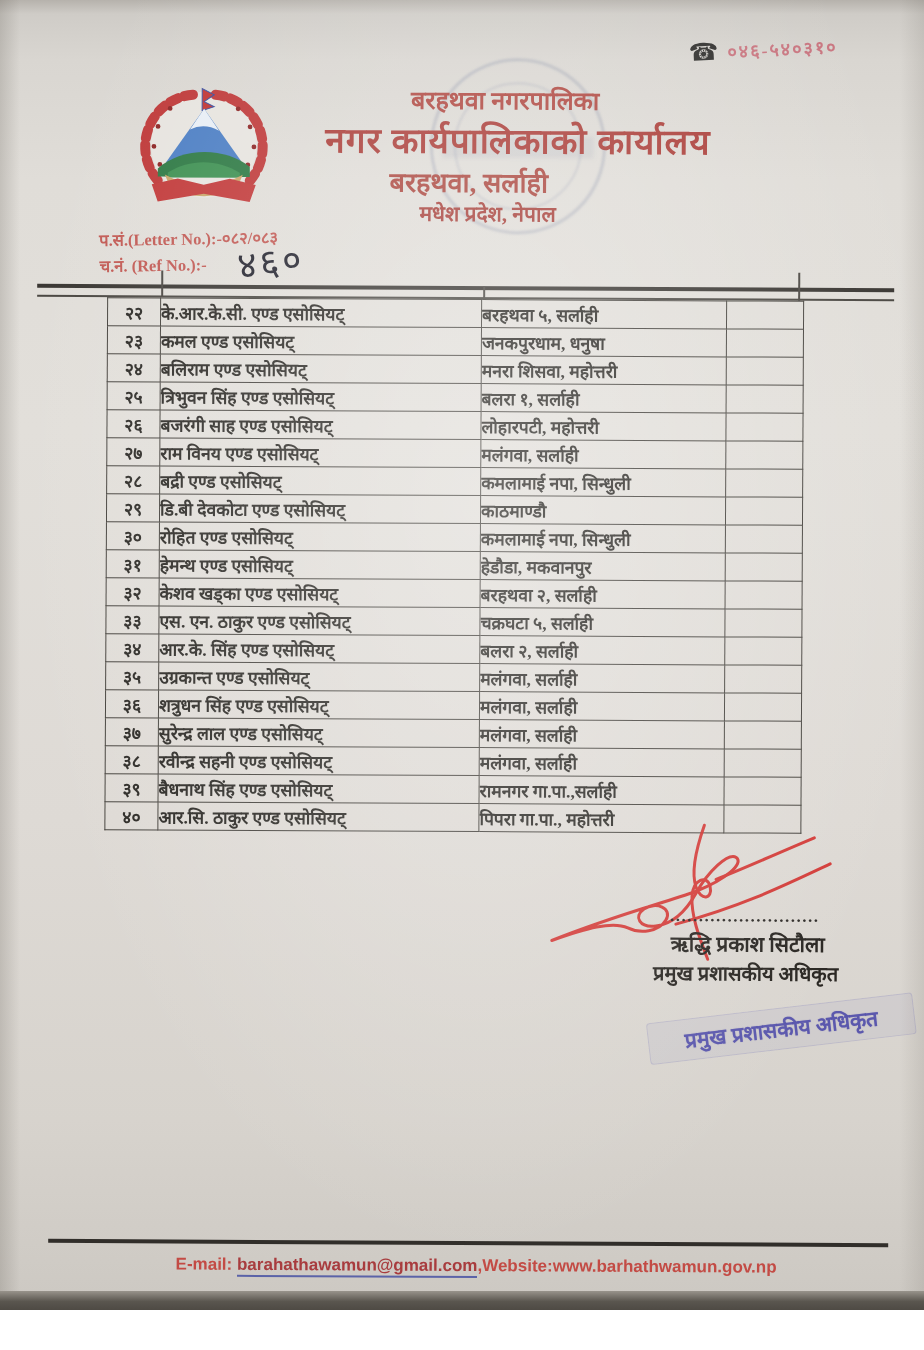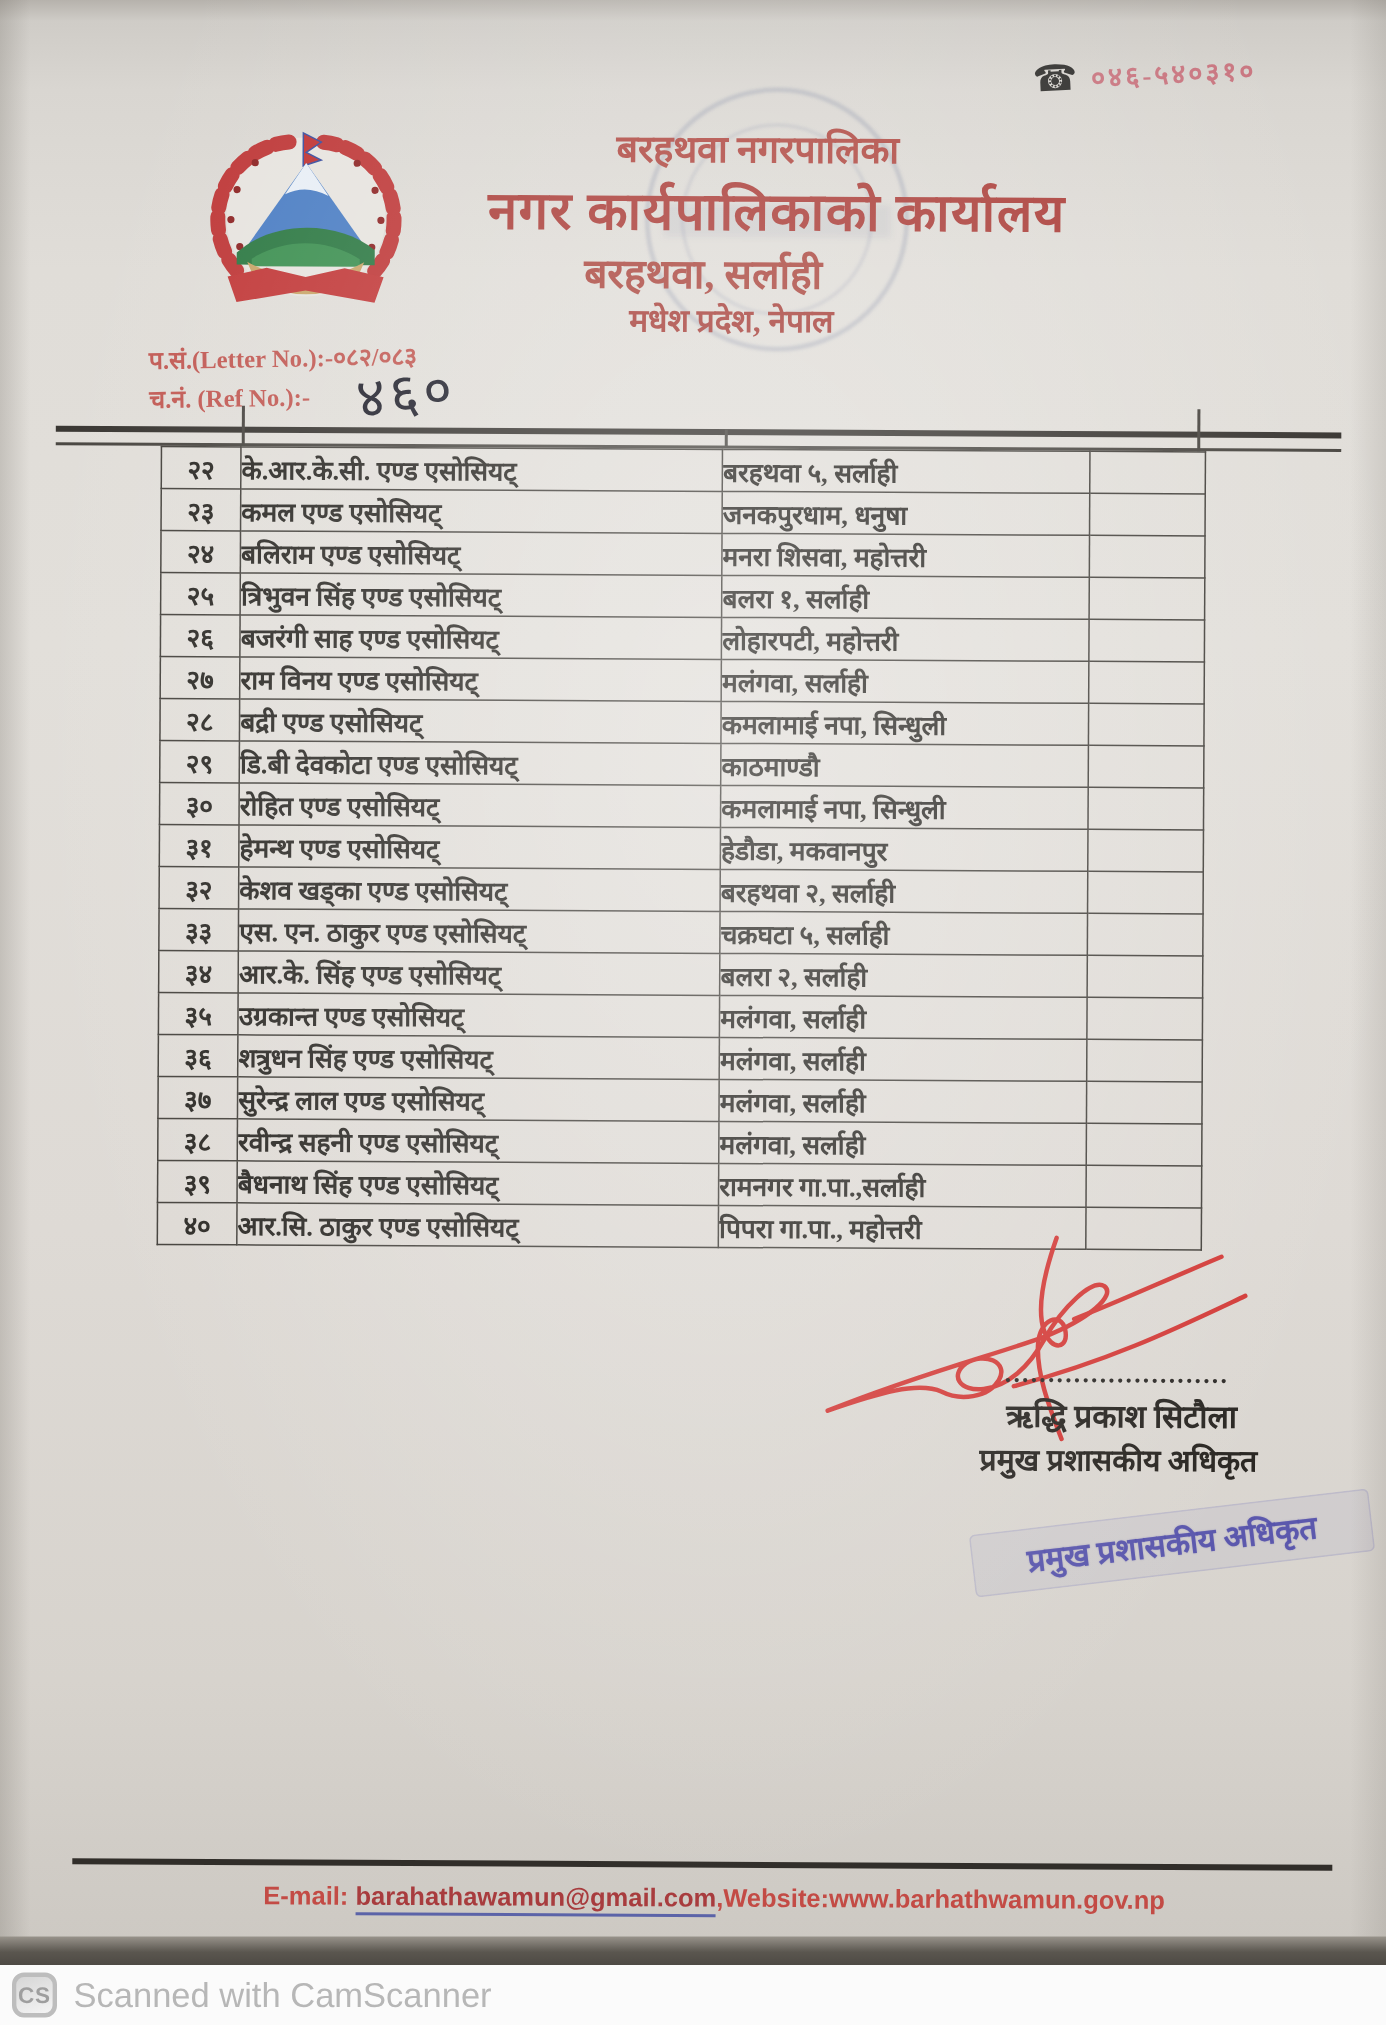--- a/index.html
+++ b/index.html
@@ -278,17 +278,13 @@
 
       <div class="foot-rule"></div>
       <div class="foot">
         <span>E-mail: </span><span class="email">barahathawamun@gmail.com</span><span>,</span><span>Website:</span><span>www.barhathwamun.gov.np</span>
       </div>
 
     </div>
   </div>
 
   <div class="scan-edge"></div>
-  <div class="cam-bar">
-    <div class="cs-badge">CS</div>
-    <div class="cs-text">Scanned with CamScanner</div>
-  </div>
 </div>
 
 </body></html>

